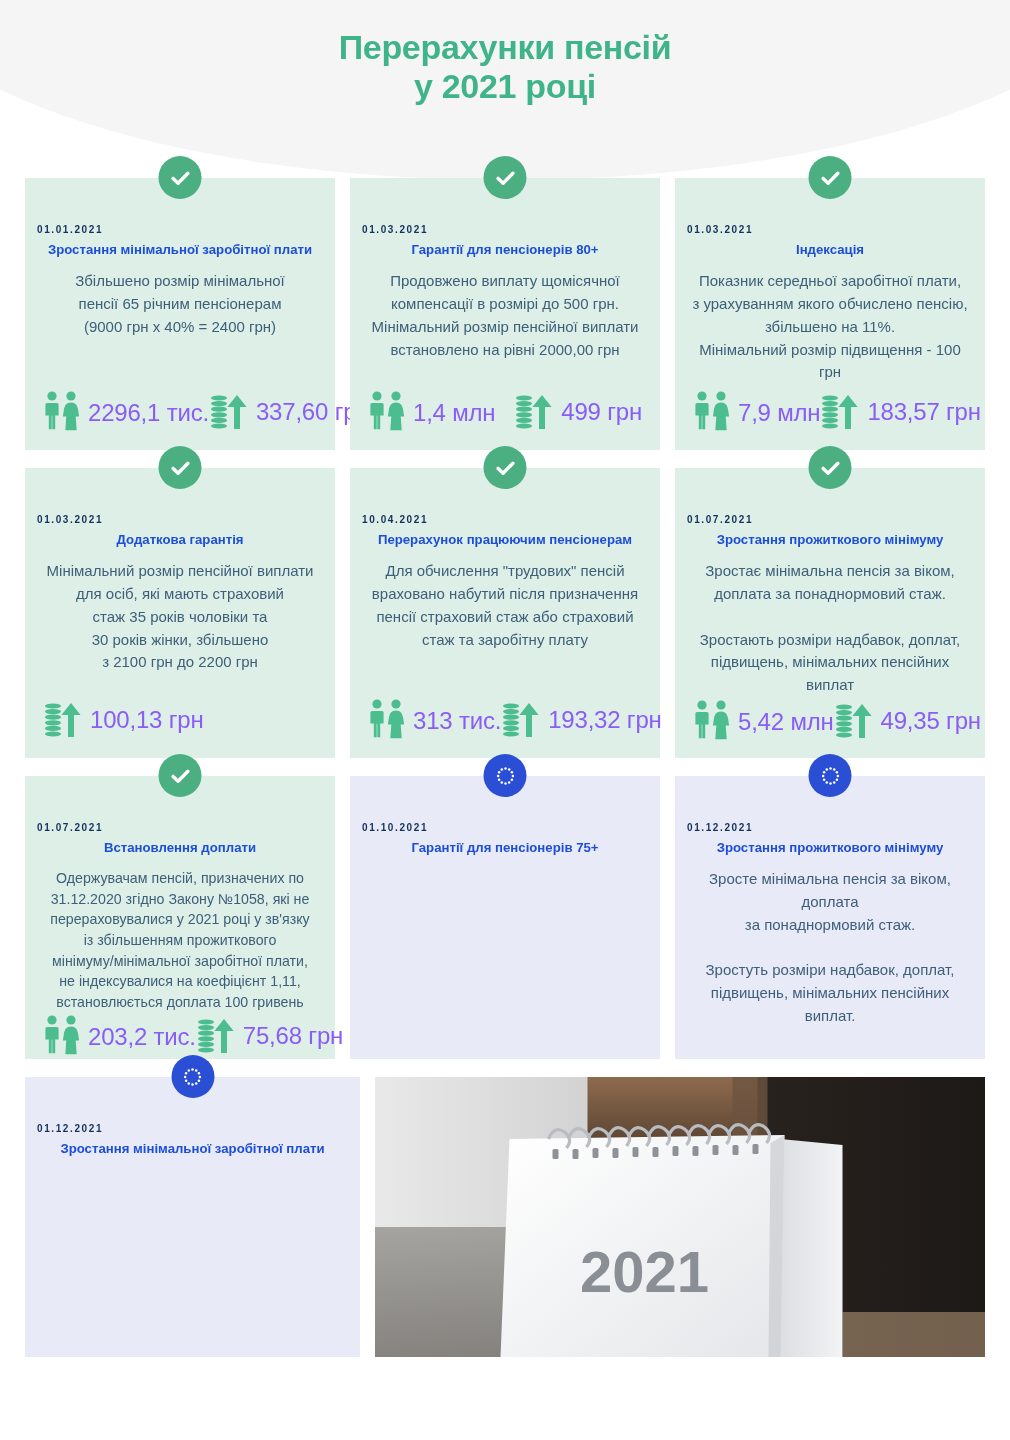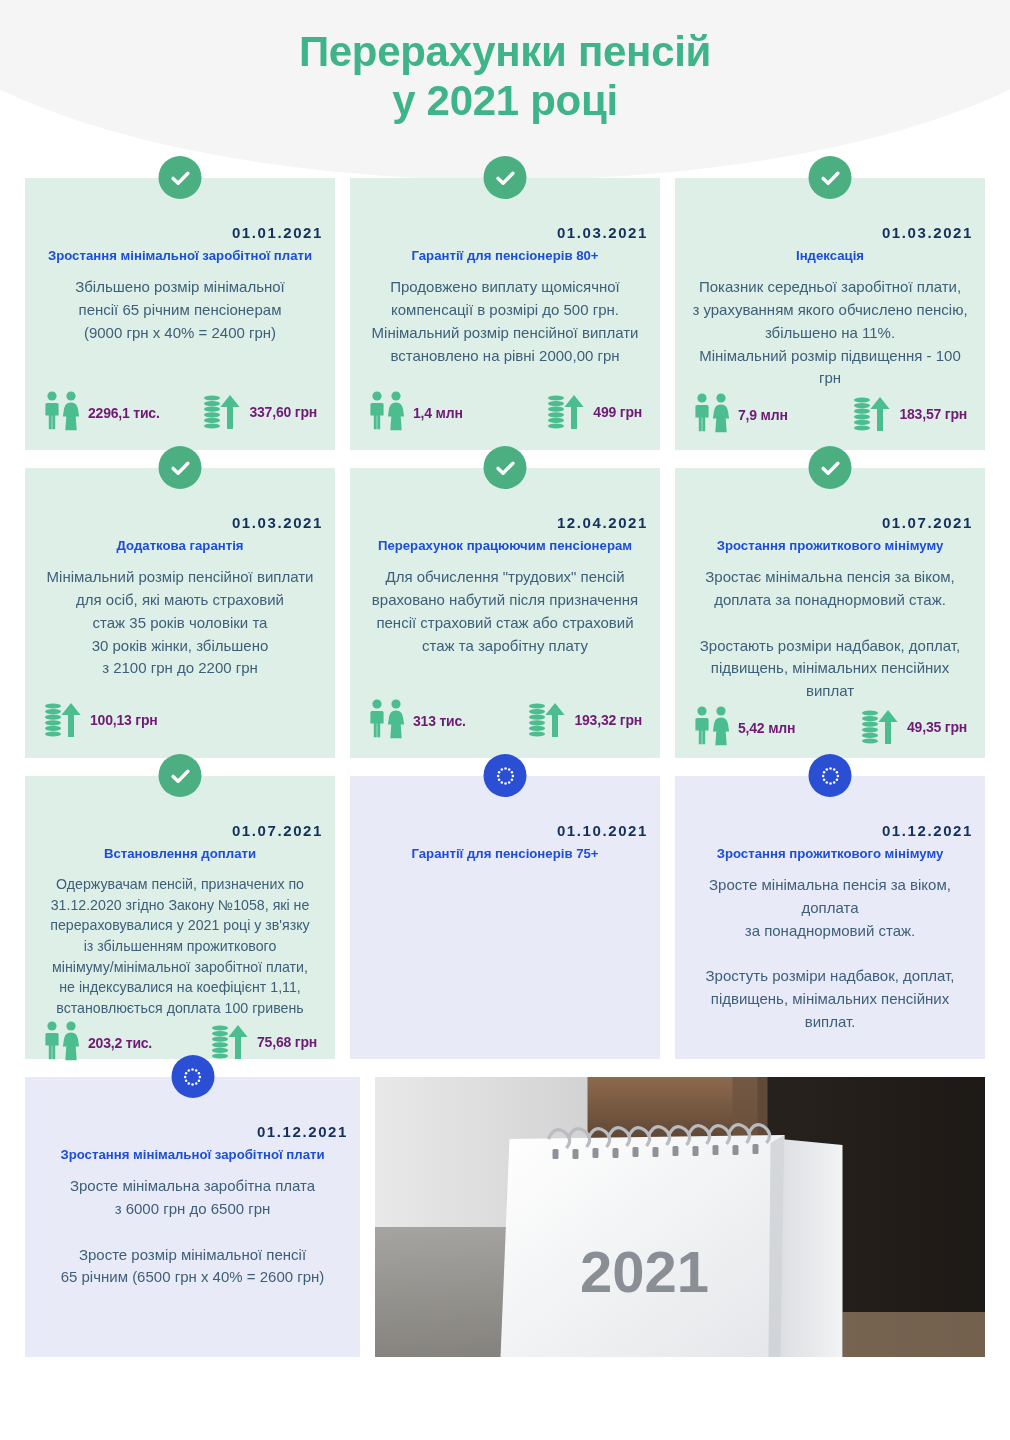--- a/index.html
+++ b/index.html
@@ -35,21 +35,21 @@
     height: 440px;
     background: #f5f5f5;
     border-radius: 50% / 50%;
   }
   .header-title {
     position: relative;
     z-index: 2;
     padding-top: 28px;
     text-align: center;
     color: #3fb38a;
-    font-size: 42px;
+    font-size: 34px;
     line-height: 1.16;
     font-weight: 700;
     letter-spacing: -0.3px;
     font-family: "Liberation Sans", "DejaVu Sans", sans-serif;
   }
   .header-title .line2 { display: block; }
 
   
   .grid {
     position: relative;
@@ -90,23 +90,23 @@
     border-radius: 50%;
     display: flex;
     align-items: center;
     justify-content: center;
   }
   .badge.check { background: #4caf82; }
   .badge.eu    { background: #2b4fd4; }
   .badge svg { display: block; }
 
   .card-date {
-    text-align: right;
+    text-align: left;
     color: #14315c;
-    font-size: 15px;
+    font-size: 10px;
     font-weight: 700;
     letter-spacing: 1.6px;
     margin-bottom: 6px;
   }
   .card-subtitle {
     text-align: center;
     color: #1d4ed8;
     font-size: 13.2px;
     font-weight: 700;
     line-height: 1.3;
@@ -132,23 +132,23 @@
     margin-top: auto;
     padding: 0 6px 2px 6px;
   }
   .stat {
     display: flex;
     align-items: center;
     gap: 7px;
   }
   .stat-icon { flex: 0 0 auto; display: block; }
   .stat-value {
-    color: #701a75;
-    font-size: 14px;
-    font-weight: 700;
+    color: #8b5cf6;
+    font-size: 24px;
+    font-weight: 400;
     white-space: nowrap;
     letter-spacing: -0.2px;
   }
 
   
   .bottom-row {
     display: flex;
     gap: 15px;
     align-items: stretch;
   }
@@ -314,21 +314,21 @@
               <span class="stat-value">100,13 грн</span>
             </div>
           </div>
         </div>
         <div class="card green h2">
           <span class="badge check">
             <svg width="24" height="24" viewBox="0 0 24 24" aria-hidden="true">
               <path d="M4.6 12.4 L9.6 17.2 L19.4 7.2" fill="none" stroke="#ffffff" stroke-width="3.4" stroke-linecap="round" stroke-linejoin="round"></path>
             </svg>
           </span>
-          <div class="card-date">12.04.2021</div>
+          <div class="card-date">10.04.2021</div>
           <div class="card-subtitle">Перерахунок працюючим пенсіонерам</div>
           <div class="card-body">Для обчислення "трудових" пенсій
 враховано набутий після призначення
 пенсії страховий стаж або страховий
 стаж та заробітну плату</div>
           <div class="stats">
             <div class="stat">
               <span class="stat-icon"><svg width="38" height="42" viewBox="0 0 38 42" aria-hidden="true">
                   <circle cx="9" cy="6" r="4.6" fill="#4bbd8e"></circle>
                   <path d="M4 13 h10 a1.6 1.6 0 0 1 1.6 1.6 v11 h-3.4 v13.6 h-2.9 v-13.6 h-0.6 v13.6 h-2.9 v-13.6 h-3.4 v-11 A1.6 1.6 0 0 1 4 13 Z" fill="#4bbd8e"></path>
@@ -490,25 +490,20 @@
                 <circle cx="12.00" cy="19.40" r="1.25" fill="#ffffff"></circle>
                 <circle cx="8.30" cy="18.41" r="1.25" fill="#ffffff"></circle>
                 <circle cx="5.59" cy="15.70" r="1.25" fill="#ffffff"></circle>
                 <circle cx="4.60" cy="12.00" r="1.25" fill="#ffffff"></circle>
                 <circle cx="5.59" cy="8.30" r="1.25" fill="#ffffff"></circle>
                 <circle cx="8.30" cy="5.59" r="1.25" fill="#ffffff"></circle>
               </svg>
             </span>
             <div class="card-date">01.12.2021</div>
             <div class="card-subtitle">Зростання мінімальної заробітної плати</div>
-            <div class="card-body">Зросте мінімальна заробітна плата
-з 6000 грн до 6500 грн
-
-Зросте розмір мінімальної пенсії
-65 річним (6500 грн х 40% = 2600 грн)</div>
           </div>
         </div>
 
       <div class="photo">
         <svg viewBox="0 0 615 280" preserveAspectRatio="xMidYMid slice">
           <defs>
             <linearGradient id="bgL" x1="0" y1="0" x2="1" y2="0">
               <stop offset="0" stop-color="#e9e9ea"></stop>
               <stop offset="1" stop-color="#cfcfd0"></stop>
             </linearGradient>

